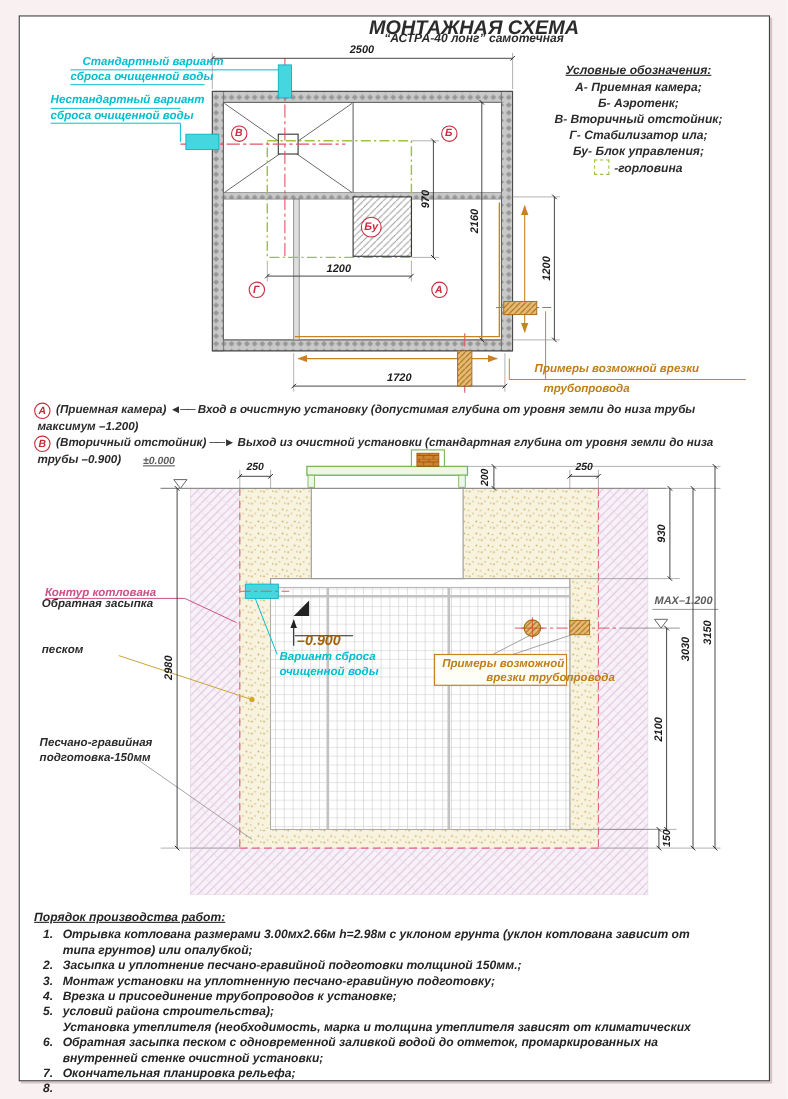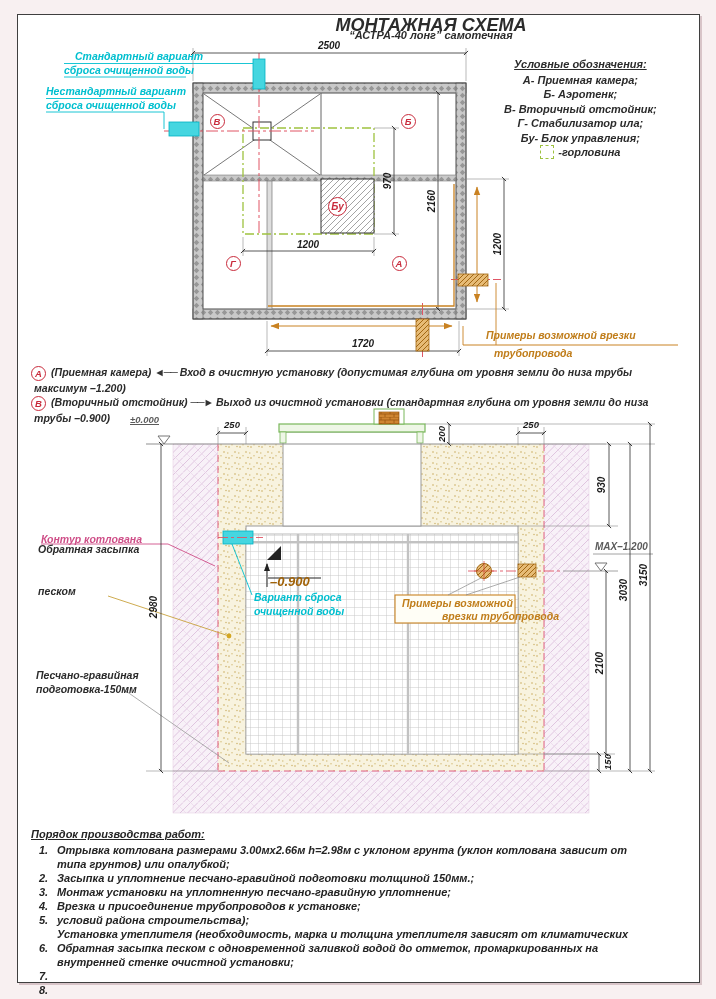--- a/index.html
+++ b/index.html
@@ -338,21 +338,21 @@
     <div class="wl-row">
       <div class="wl-num">2.</div>
       <div>
             <div>Засыпка и уплотнение песчано-гравийной подготовки толщиной 150мм.;</div>
             <div></div>
           </div>
     </div>
     <div class="wl-row">
       <div class="wl-num">3.</div>
       <div>
-            <div>Монтаж установки на уплотненную песчано-гравийную уплотнение;</div>
+            <div>Монтаж установки на уплотненную песчано-гравийную подготовку;</div>
             <div></div>
           </div>
     </div>
     <div class="wl-row">
       <div class="wl-num">4.</div>
       <div>
             <div>Врезка и присоединение трубопроводов к установке;</div>
             <div></div>
           </div>
     </div>
@@ -365,20 +365,24 @@
     </div>
     <div class="wl-row">
       <div class="wl-num">6.</div>
       <div>
             <div>Обратная засыпка песком с одновременной заливкой водой до отметок, промаркированных на</div>
             <div>внутренней стенке очистной установки;</div>
           </div>
     </div>
     <div class="wl-row">
       <div class="wl-num">7.</div>
+      <div>
+            <div>Окончательная планировка рельефа;</div>
+            <div></div>
+          </div>
     </div>
     <div class="wl-row">
       <div class="wl-num">8.</div>
     </div>
   </div>
 
  </div>
 </div>
 
 </body></html>

